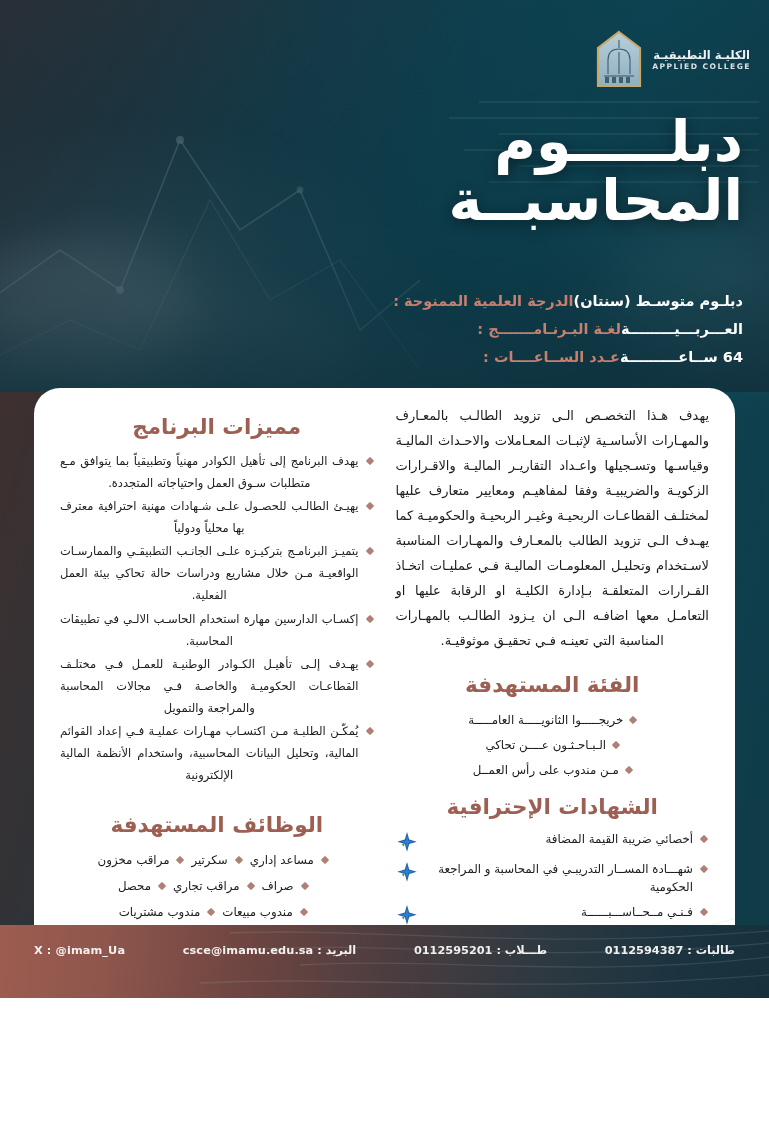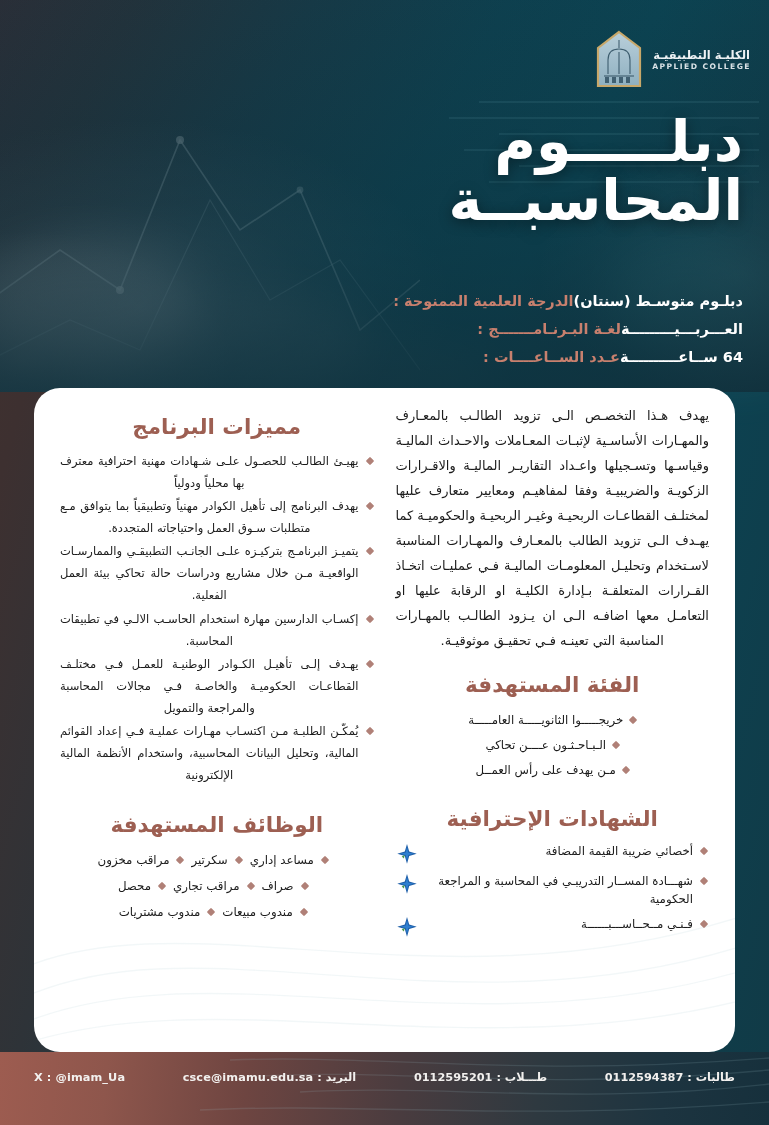--- a/index.html
+++ b/index.html
@@ -8,21 +8,21 @@
   html, body {
     width: 769px;
     height: 1125px;
     overflow: hidden;
     font-family: "DejaVu Sans", "Liberation Sans", sans-serif;
   }
 
   .poster {
     position: relative;
     width: 769px;
-    height: 1125px;
+    height: 998px;
     background: linear-gradient(105deg,
         #43322f 0%, #3d3030 12%, #2e3338 28%,
         #1d3a44 45%, #11414f 62%, #0d4150 78%, #113a46 100%);
     overflow: hidden;
   }
 
   
   .hero {
     position: absolute;
     inset: 0 0 auto 0;
@@ -366,24 +366,24 @@
     <div class="card-inner">
 
       <div class="col">
 
         <p class="para">يهدف هـذا التخصـص الـى تزويد الطالـب بالمعـارف والمهـارات الأساسـية لإثبـات المعـاملات والاحـداث الماليـة وقياسـها وتسـجيلها واعـداد التقاريـر الماليـة والاقـرارات الزكويـة والضريبيـة وفقا لمفاهيـم ومعايير متعارف عليها لمختلـف القطاعـات الربحيـة وغيـر الربحيـة والحكوميـة كما يهـدف الـى تزويد الطالب بالمعـارف والمهـارات المناسبة لاسـتخدام وتحليـل المعلومـات الماليـة فـي عمليـات اتخـاذ القـرارات المتعلقـة بـإدارة الكليـة او الرقابة عليها او التعامـل معها اضافـه الـى ان يـزود الطالـب بالمهـارات المناسبة التي تعينـه فـي تحقيـق موثوقيـة.</p>
 
         <h2 class="sec-title" style="margin-top:18px;">الفئة المستهدفة</h2>
         <ul class="center-list">
           <li><span class="dia"></span><span>خريجـــــوا الثانويـــــة العامـــــة</span></li>
           <li><span class="dia"></span><span>الـبـاحـثـون عــــن تحاكي</span></li>
-          <li><span class="dia"></span><span>مـن يهدف على رأس العمــل</span></li>
+          <li><span class="dia"></span><span>مـن مندوب على رأس العمــل</span></li>
         </ul>
 
-        <h2 class="sec-title" style="margin-top:22px;">الشهادات الإحترافية</h2>
+        <h2 class="sec-title" style="margin-top:10px;">الشهادات الإحترافية</h2>
         <ul class="cert-list">
           <li>
             <span class="cert-text">أخصائي ضريبة القيمة المضافة</span>
             <span class="star-ico">
               <svg viewBox="0 0 24 24" width="22" height="22">
                 <path d="M12 1 L14.4 9.2 L22.6 11.8 L14.4 14.2 L12 22.6 L9.6 14.2 L1.4 11.8 L9.6 9.2 Z" fill="#1f5fa8"></path>
                 <path d="M12 4 L13.4 10.4 L19.6 11.8 L13.4 13.2 L12 19.6 L10.6 13.2 L4.4 11.8 L10.6 10.4 Z" fill="#2f7fd0"></path>
                 <path d="M6.2 14.6 L9.6 13.2 L8.6 16.8 Z" fill="#4a9a4a"></path>
               </svg>
             </span>
@@ -408,22 +408,22 @@
               </svg>
             </span>
           </li>
         </ul>
       </div>
 
       <div class="col">
 
         <h2 class="sec-title">مميزات البرنامج</h2>
         <ul class="bullets">
+          <li>يهدف البرنامج إلى تأهيل الكوادر مهنياً وتطبيقياً بما يتوافق مـع متطلبات سـوق العمل واحتياجاته المتجددة.</li>
           <li>يهيـئ الطالـب للحصـول علـى شـهادات مهنية احترافية معترف بها محلياً ودولياً</li>
-          <li>يهدف البرنامج إلى تأهيل الكوادر مهنياً وتطبيقياً بما يتوافق مـع متطلبات سـوق العمل واحتياجاته المتجددة.</li>
           <li>يتميـز البرنامـج بتركيـزه علـى الجانـب التطبيقـي والممارسـات الواقعيـة مـن خلال مشاريع ودراسات حالة تحاكي بيئة العمل الفعلية.</li>
           <li>إكسـاب الدارسين مهارة استخدام الحاسـب الالـي في تطبيقات المحاسبة.</li>
           <li>يهـدف إلـى تأهيـل الكـوادر الوطنيـة للعمـل فـي مختلـف القطاعـات الحكوميـة والخاصـة فـي مجالات المحاسبة والمراجعة والتمويل</li>
           <li>يُمكّـن الطلبـة مـن اكتسـاب مهـارات عمليـة فـي إعداد القوائم المالية، وتحليل البيانات المحاسبية، واستخدام الأنظمة المالية الإلكترونية</li>
         </ul>
 
         <h2 class="sec-title" style="margin-top:26px;">الوظائف المستهدفة</h2>
         <div>
           <div class="job-row">
             <span class="dia"></span><span class="job-item">مساعد إداري</span><span class="dia"></span><span class="job-item">سكرتير</span><span class="dia"></span><span class="job-item">مراقب مخزون</span>

